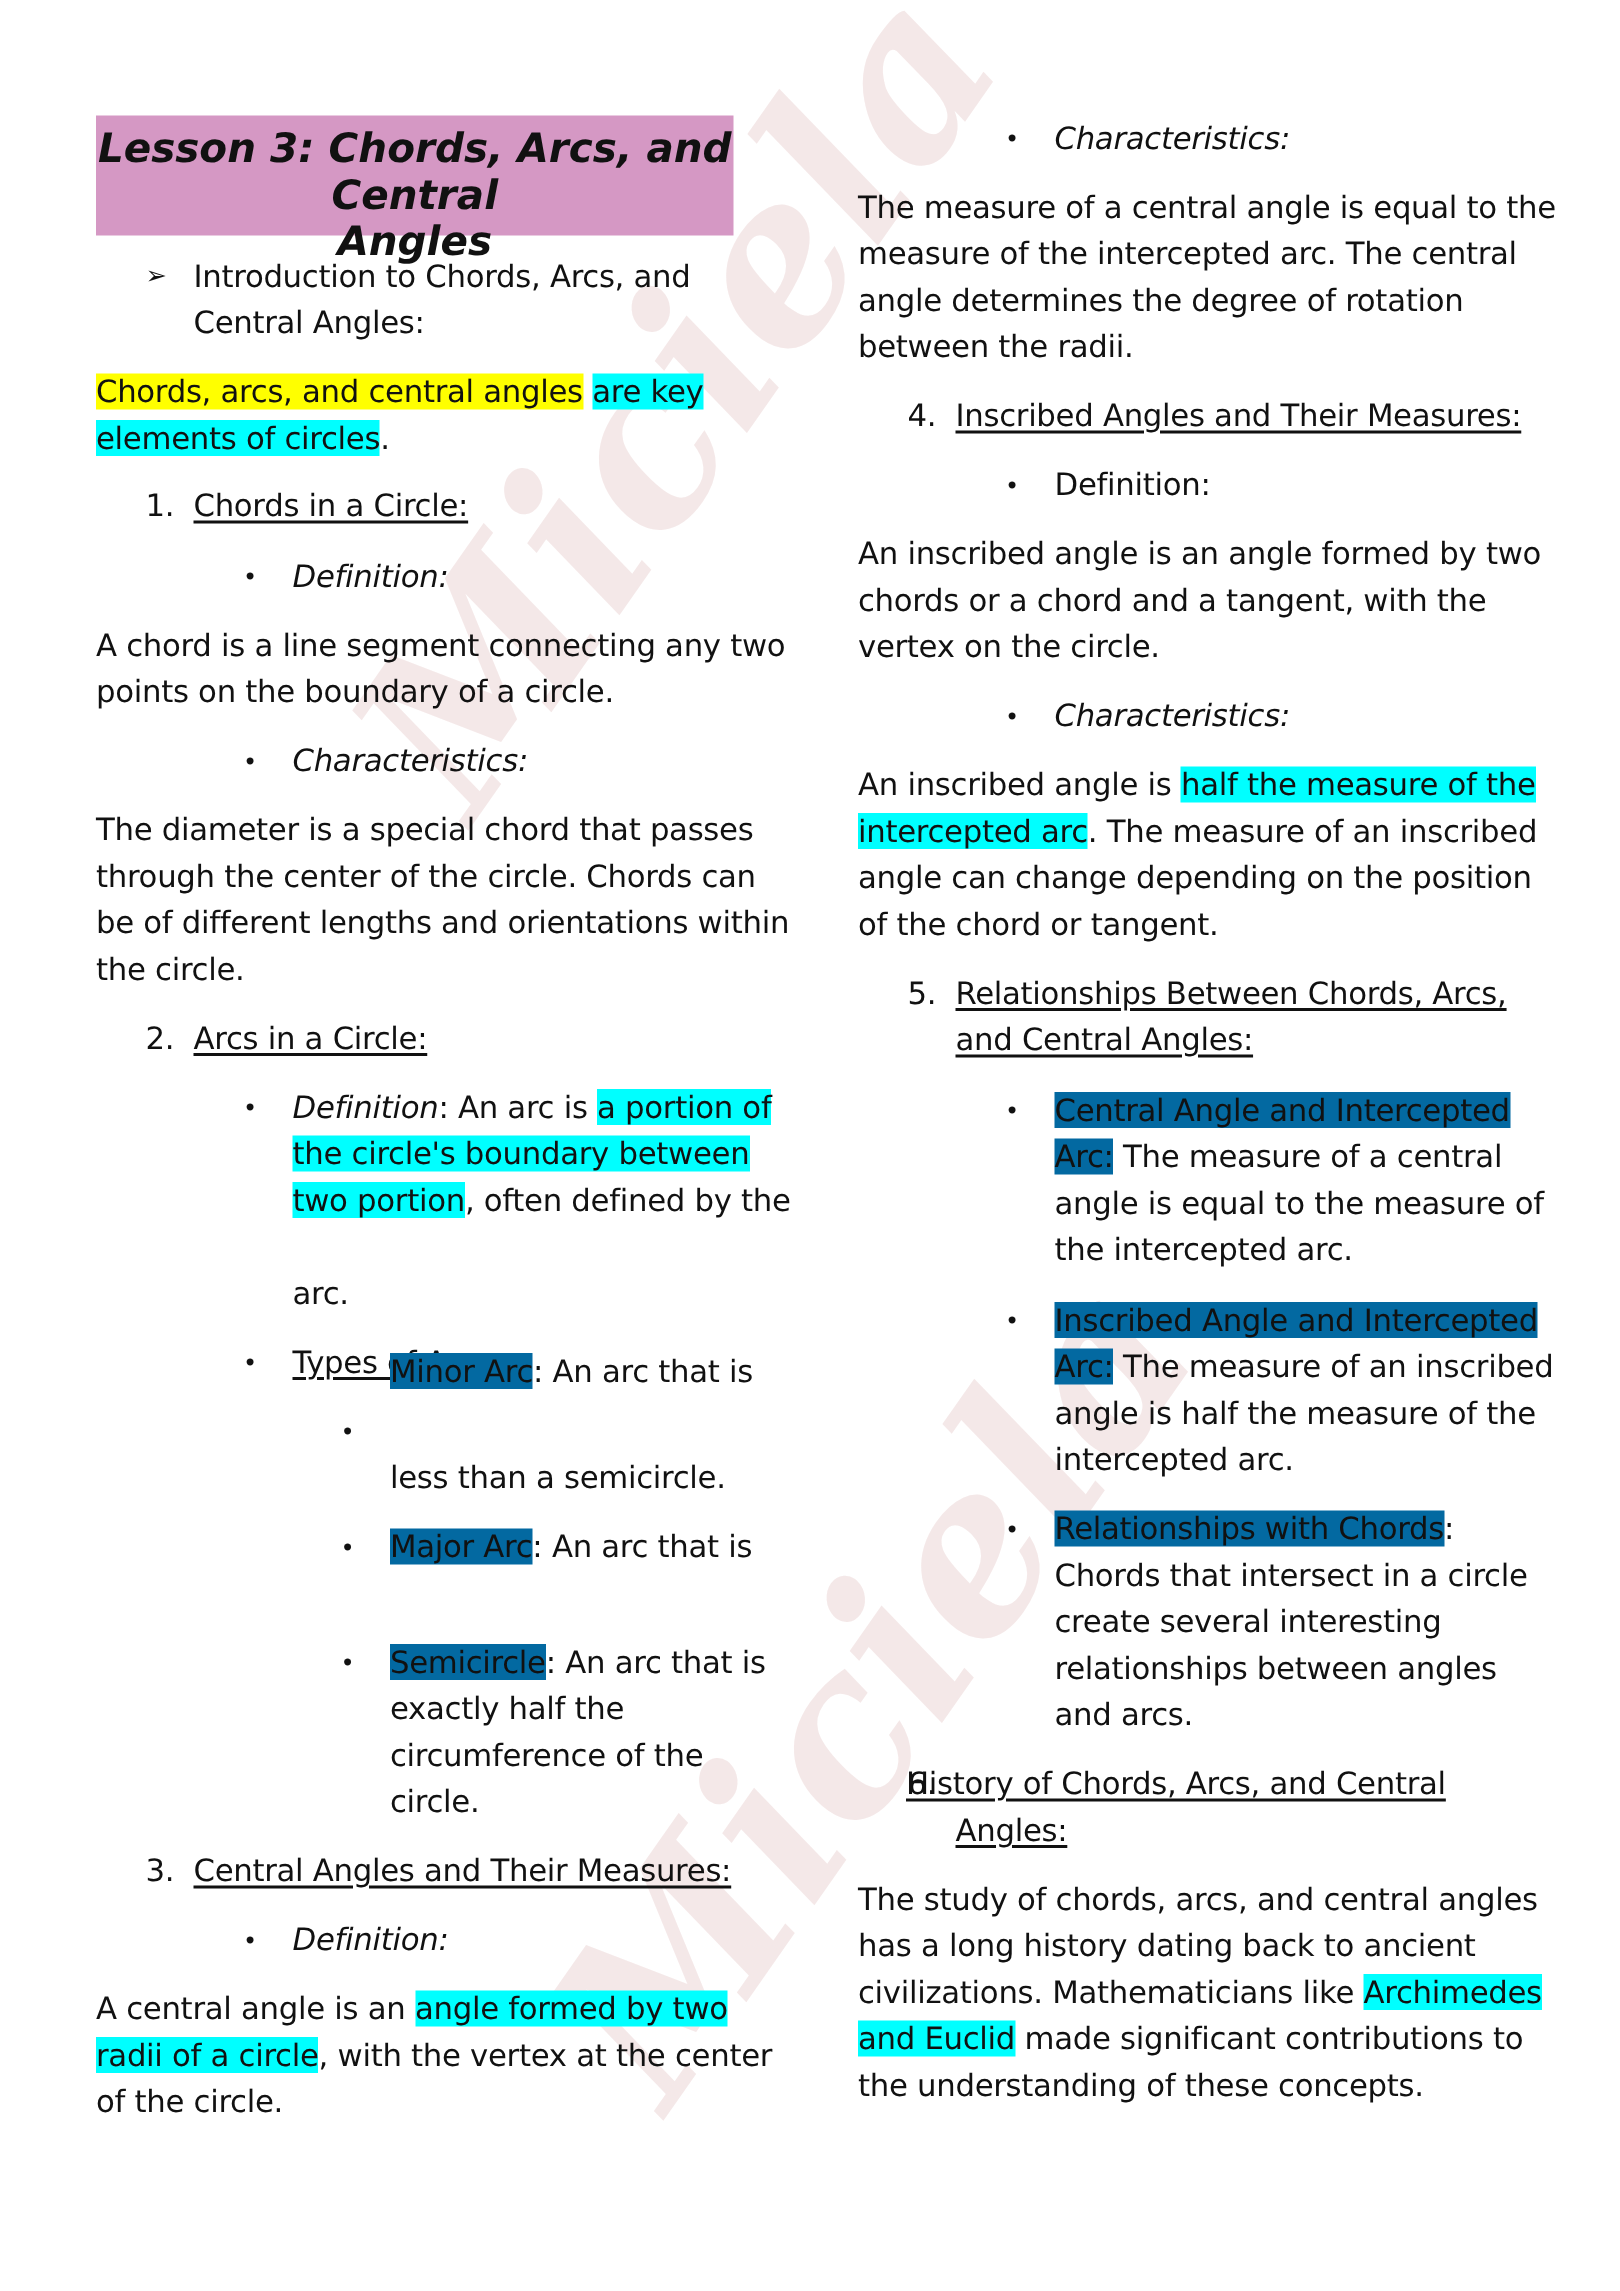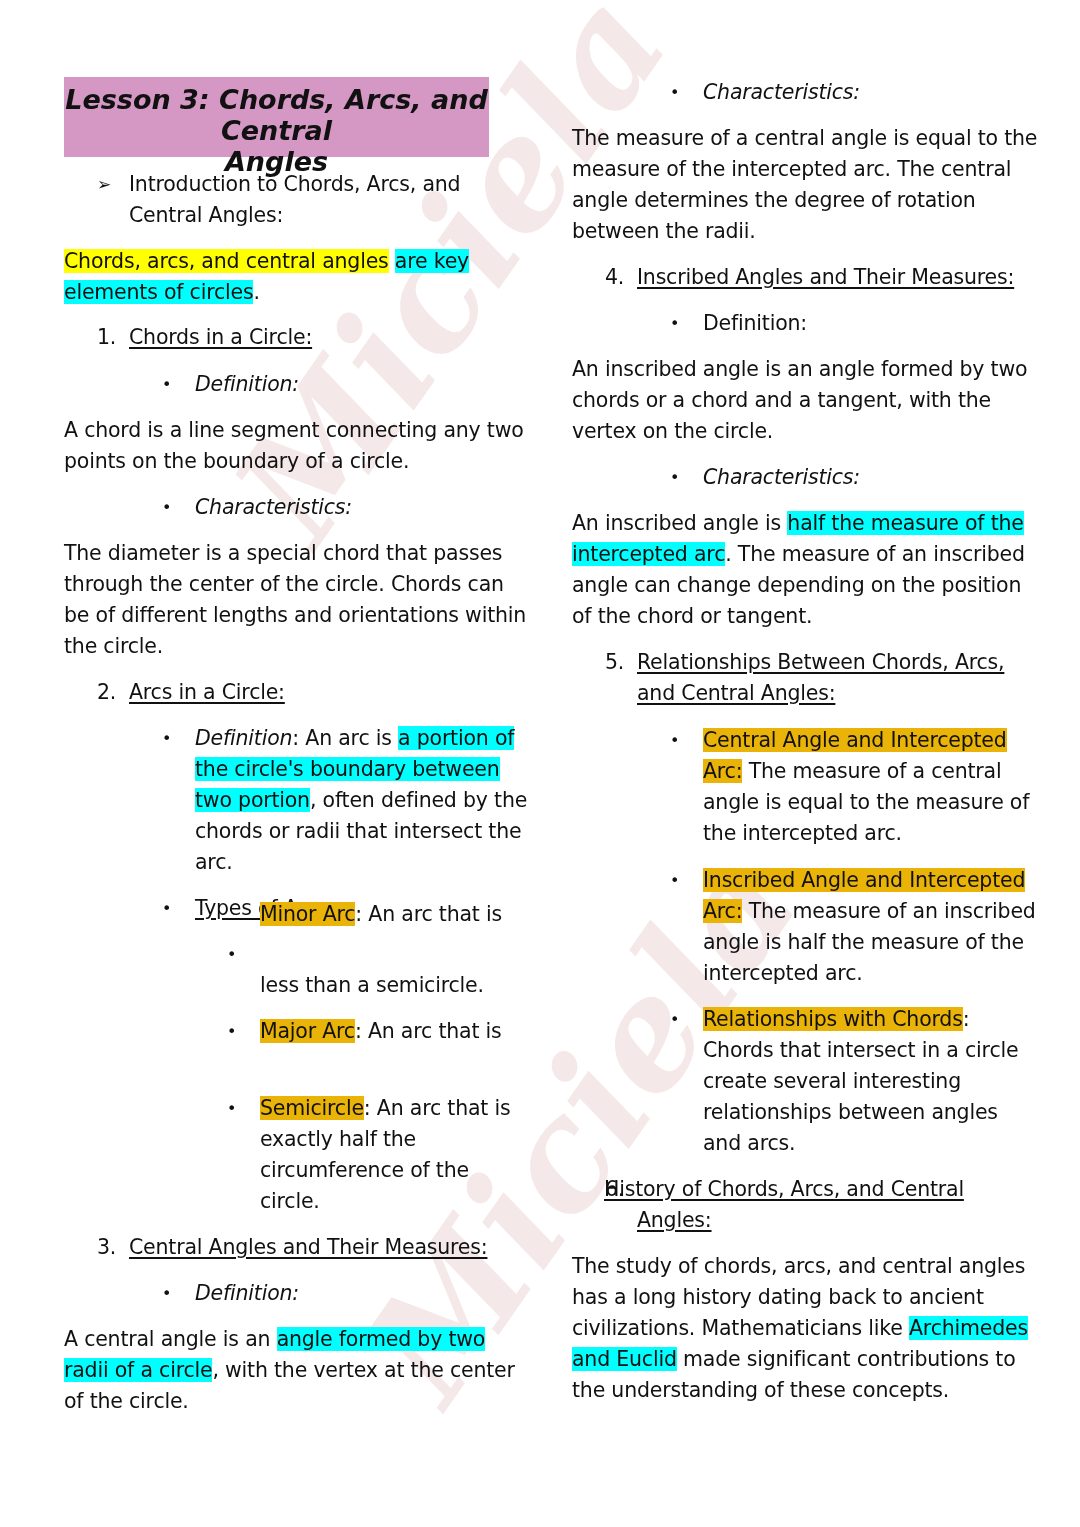--- a/index.html
+++ b/index.html
@@ -4,21 +4,21 @@
 <style>
   html, body { margin:0; padding:0; background:#ffffff; }
   body { width:1080px; height:1527px; position:relative; overflow:hidden;
          font-family:"DejaVu Sans", "Liberation Sans", sans-serif; color:#111; }
   .page { position:absolute; left:0; top:0; width:1080px; height:1527px; }
   .t { position:absolute; font-size:20.5px; line-height:31px; white-space:nowrap; letter-spacing:-0.2px; }
   .it { font-style:italic; }
   .u { text-decoration:underline; text-underline-offset:3px; text-decoration-thickness:1.5px; }
   .hy { background:#ffff00; }
   .hc { background:#00ffff; }
-  .hg { background:#eab308; }
+  .hg { background:#0369a1; }
   .title-box { position:absolute; left:64px; top:77px; width:425px; height:80px; background:#d598c4; }
   .title-text { position:absolute; left:0; top:7px; width:425px; text-align:center; font-weight:bold; font-style:italic; font-size:27px; line-height:31px; color:#111; }
   .bul { position:absolute; font-size:16px; line-height:31px; }
   .arrow { position:absolute; font-size:17px; line-height:31px; }
   .watermark { position:absolute; pointer-events:none; color:#f1e1e1; font-family:"DejaVu Serif", serif; font-weight:bold; font-style:italic; opacity:0.75; white-space:nowrap; }
 </style>
 </head>
 <body>
 
 <div class="page">
@@ -55,21 +55,20 @@
   <span class="t" style="left:64px; top:569px;">through the center of the circle. Chords can</span>
   <span class="t" style="left:64px; top:600px;">be of different lengths and orientations within</span>
   <span class="t" style="left:64px; top:631px;">the circle.</span>
 
   <span class="t" style="left:97px; top:677px;">2.</span>
   <span class="t u" style="left:129px; top:677px;">Arcs in a Circle:</span>
   <span class="bul" style="left:162px; top:723px;">•</span>
   <span class="t" style="left:195px; top:723px;"><span class="it">Definition</span><span>: An arc is </span><span class="hc">a portion of</span></span>
   <span class="t" style="left:195px; top:754px;"><span class="hc">the circle's boundary between</span></span>
   <span class="t" style="left:195px; top:785px;"><span class="hc">two portion</span><span>, often defined by the</span></span>
-  <span class="t" style="left:195px; top:816px;">chords or radii that intersect the</span>
   <span class="t" style="left:195px; top:847px;">arc.</span>
 
   <span class="bul" style="left:162px; top:893px;">•</span>
   <span class="t u" style="left:195px; top:893px;">Types of Arcs:</span>
 
   <span class="bul" style="left:227px; top:939px;">•</span>
   <span class="t" style="left:260px; top:899px;"><span class="hg">Minor Arc</span><span>: An arc that is</span></span>
   <span class="t" style="left:260px; top:970px;">less than a semicircle.</span>
 
   <span class="bul" style="left:227px; top:1016px;">•</span>

